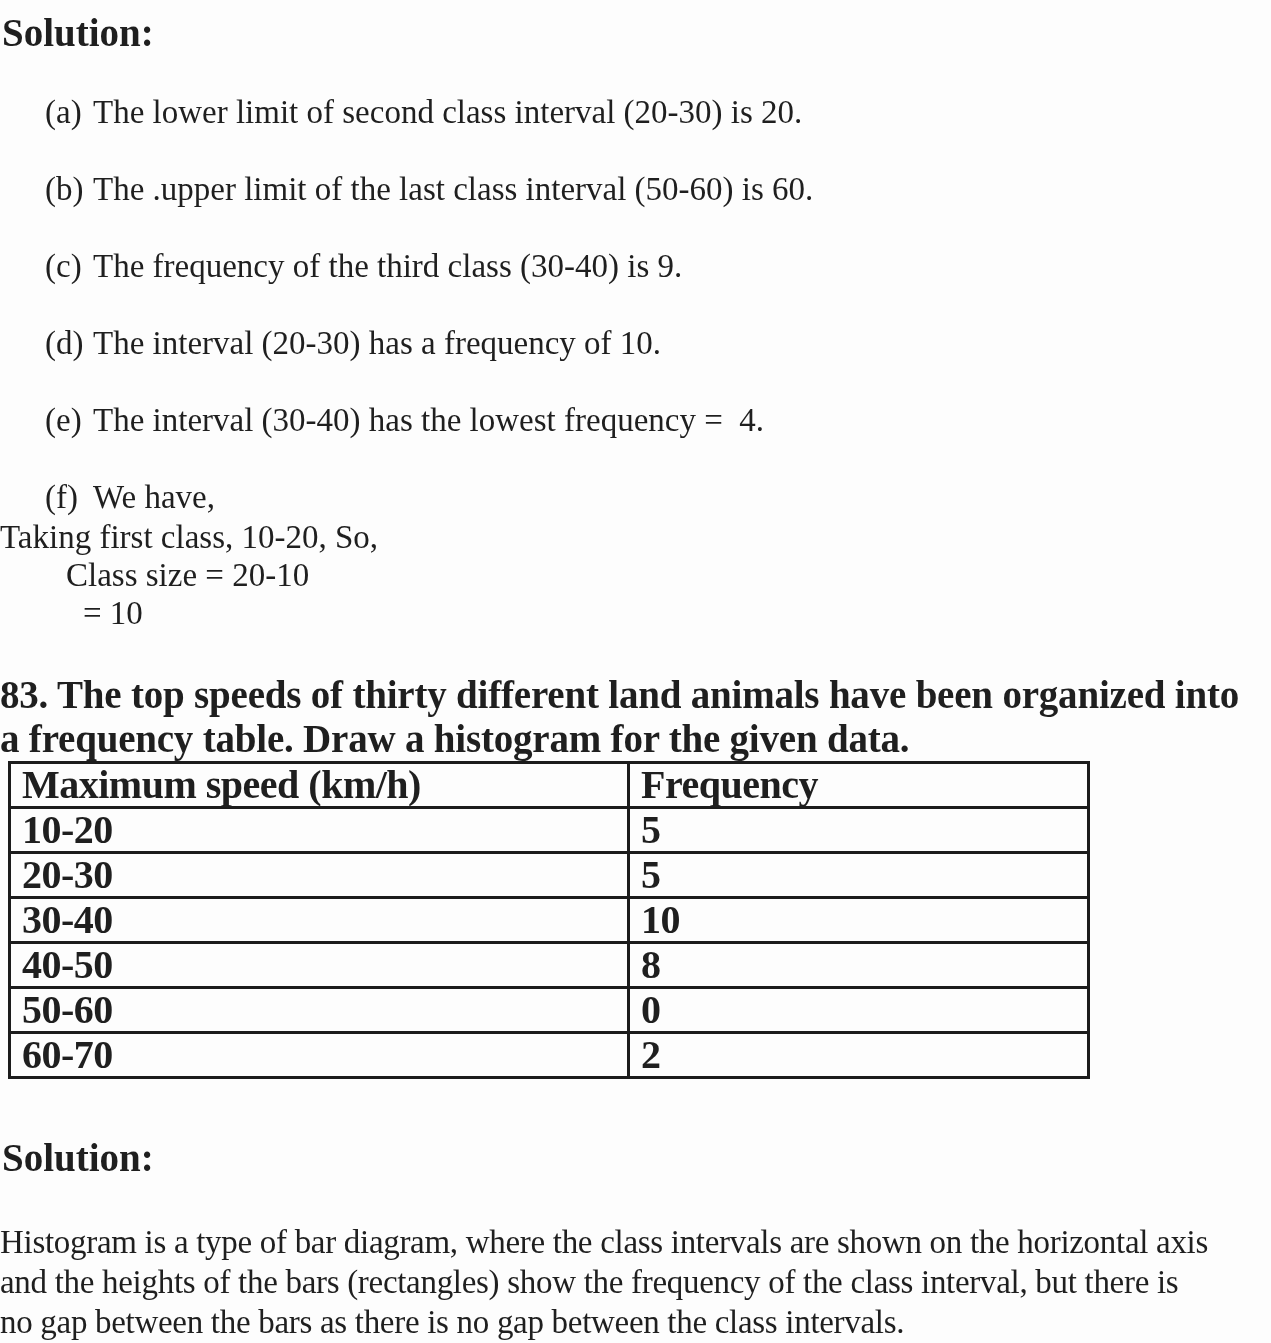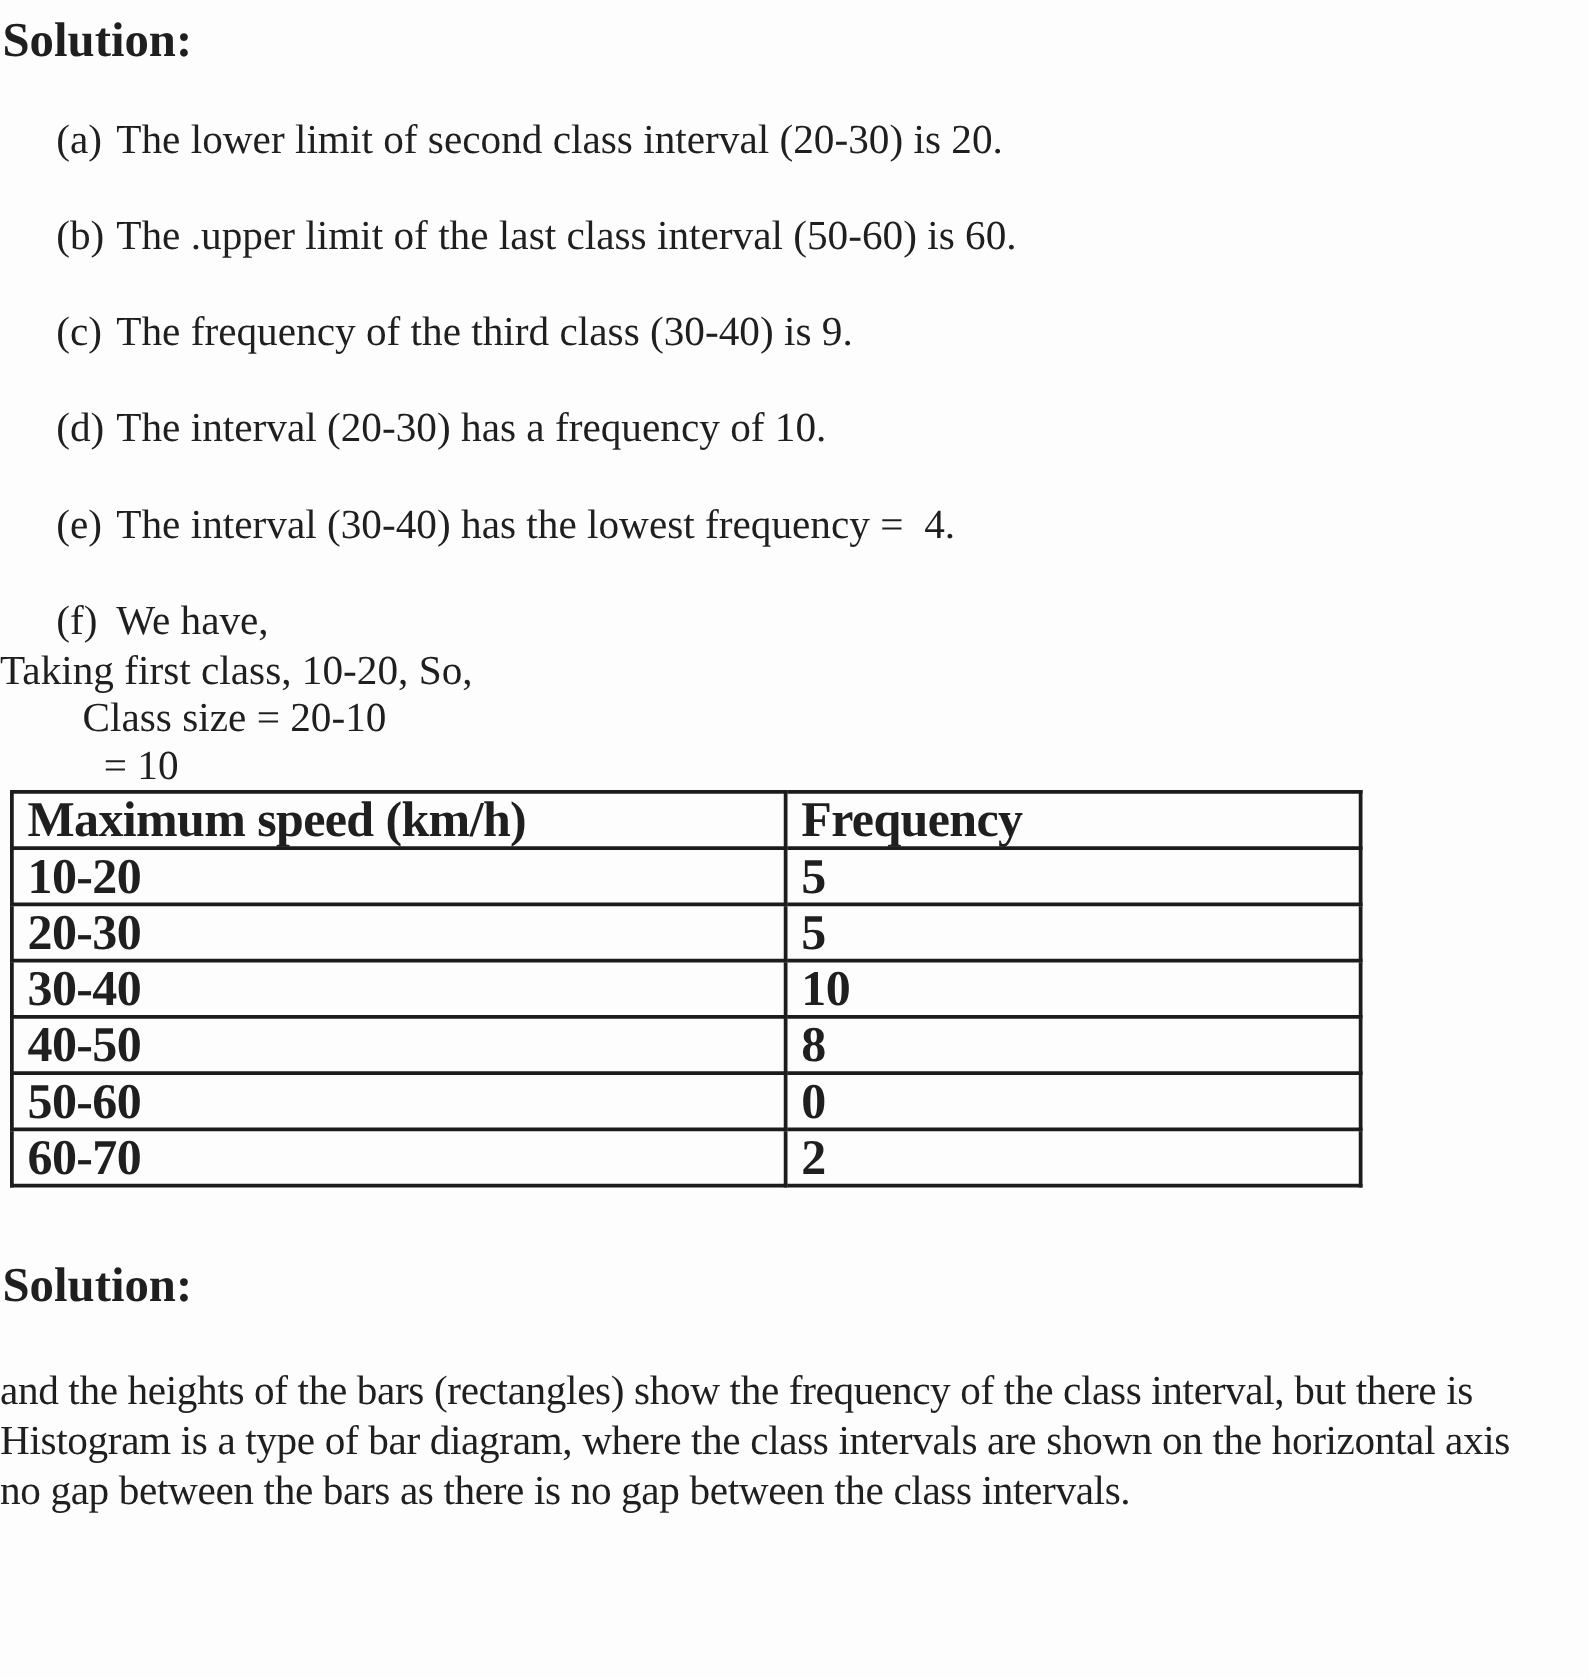--- a/index.html
+++ b/index.html
@@ -88,20 +88,24 @@
       <span class="li-text">We have,</span>
     </div>
   </div>
 
   <div class="workings">
     <div class="w2">Taking first class, 10-20, So,</div>
     <div class="w3">Class size = 20-10</div>
     <div class="w4">= 10</div>
   </div>
 
+  <div class="question">
+    <div>83. The top speeds of thirty different land animals have been organized into</div>
+    <div>a frequency table. Draw a histogram for the given data.</div>
+  </div>
 
   <table class="freq-table">
     <colgroup>
         <col class="col-speed">
         <col>
       </colgroup>
     <thead>
       <tr>
         <th>Maximum speed (km/h)</th>
         <th>Frequency</th>
@@ -131,18 +135,18 @@
       <tr>
         <td>60-70</td>
         <td>2</td>
       </tr>
     </tbody>
   </table>
 
   <div class="heading heading2">Solution:</div>
 
   <div class="para">
+    <div>Histogram is a type of bar diagram, where the class intervals are shown on the horizontal axis</div>
     <div>and the heights of the bars (rectangles) show the frequency of the class interval, but there is</div>
-    <div>Histogram is a type of bar diagram, where the class intervals are shown on the horizontal axis</div>
     <div>no gap between the bars as there is no gap between the class intervals.</div>
   </div>
 
 </div>
 
 </body></html>

